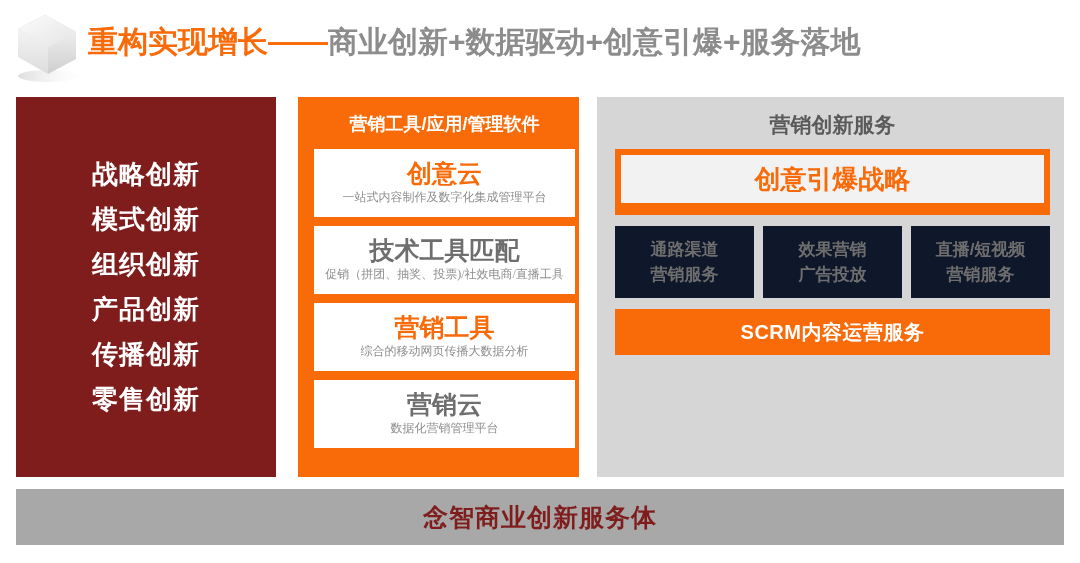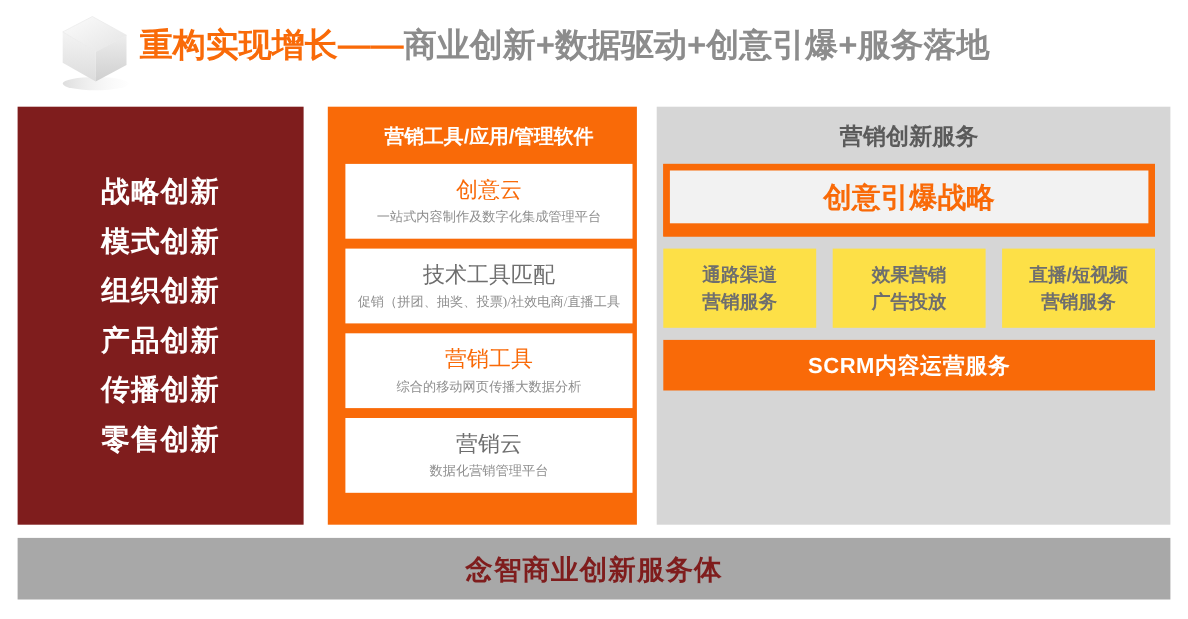--- a/index.html
+++ b/index.html
@@ -16,21 +16,21 @@
     position: relative;
     width: 1080px;
     height: 563px;
     background: #ffffff;
   }
 
   
   #header {
     position: absolute;
     left: 0; top: 0;
-    width: 1000px; height: 92px; margin-left: 39px;
+    width: 1000px; height: 92px;
   }
 
   #cube-logo {
     position: absolute;
     left: 8px; top: 10px;
     width: 78px; height: 74px;
   }
   #cube-logo svg { display: block; }
 
   #header-title {
@@ -94,43 +94,43 @@
     width: 100%;
     height: 68px;
     margin-bottom: 9px;
     display: flex;
     flex-direction: column;
     align-items: center;
     justify-content: center;
   }
   .mid-card:last-child { margin-bottom: 0; }
   .mid-card .card-title {
-    font-size: 20px;
-    font-weight: normal;
+    font-size: 25px;
+    font-weight: bold;
     line-height: 26px;
     color: #6E6E6E;
     white-space: nowrap;
   }
   .mid-card .card-title.orange { color: #F96A08; }
   .mid-card .card-sub {
     font-family: "Liberation Serif", "DejaVu Serif", serif;
     font-size: 12px;
     color: #8E8E8E;
     line-height: 18px;
     margin-top: 2px;
     white-space: nowrap;
   }
 
   
   #right-panel {
     position: absolute;
     left: 581px; top: 0;
     width: 467px; height: 380px;
     background: #D6D6D6;
-    padding: 12px 14px 14px 6px;
+    padding: 12px 14px 14px 18px;
   }
   #right-title {
     color: #5A5A5A;
     font-size: 21px;
     font-weight: bold;
     text-align: center;
     line-height: 32px;
     margin-bottom: 8px;
     white-space: nowrap;
   }
@@ -156,21 +156,21 @@
   .strategy-card.big { font-size: 26px; }
 
   #service-row {
     display: flex;
     justify-content: space-between;
     margin-bottom: 11px;
   }
   .service-box {
     width: 139px;
     height: 72px;
-    background: #fde047;
+    background: #0f172a;
     display: flex;
     flex-direction: column;
     align-items: center;
     justify-content: center;
     color: #6E6E6E;
     font-size: 17px;
     font-weight: bold;
     line-height: 25px;
     text-align: center;
     white-space: nowrap;

